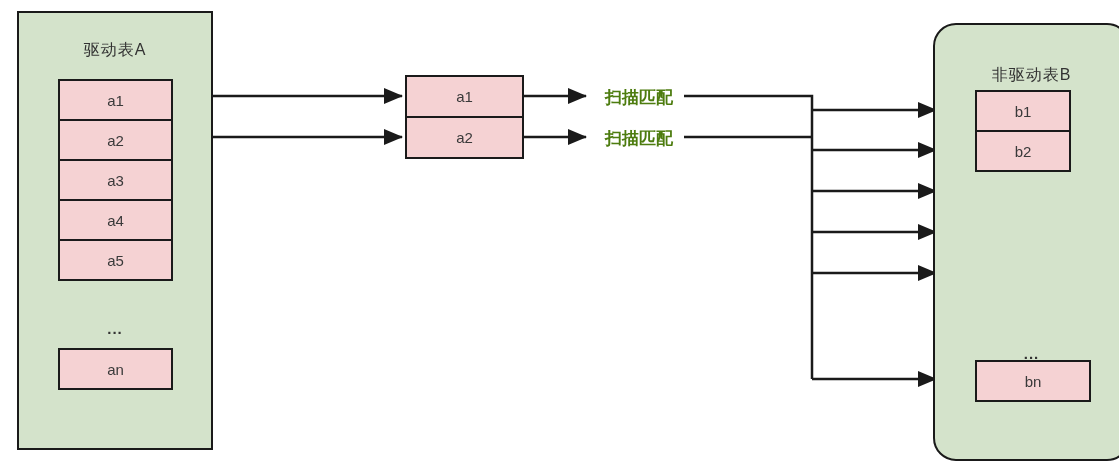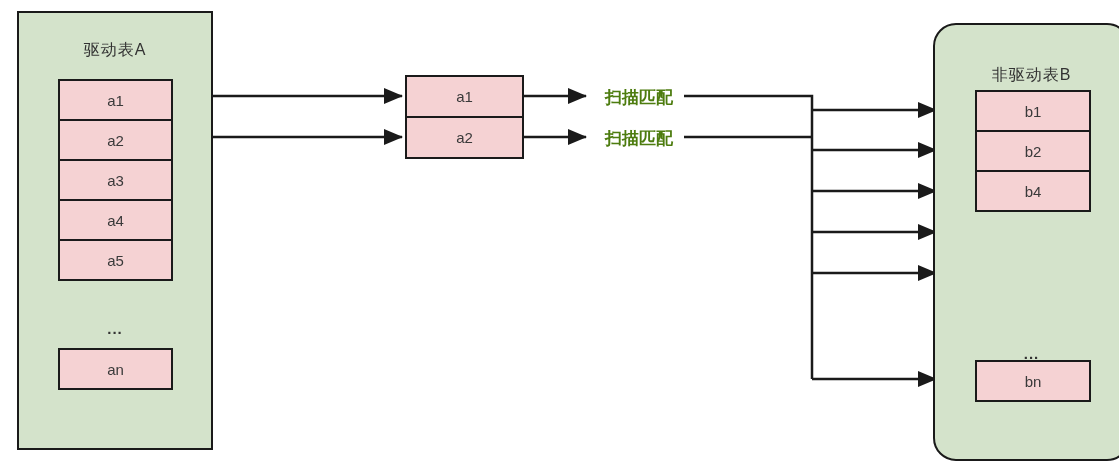--- a/index.html
+++ b/index.html
@@ -29,21 +29,21 @@
   .row{
     box-sizing:border-box;
     border:2px solid var(--line,#1a1a1a);
     background:var(--row-fill,#f5d2d3);
     display:flex;align-items:center;justify-content:center;
     font-size:15px;color:#3a3a3a;
   }
   .rowstack .row{height:42px;margin-top:-2px;}
   .rowstack .row:first-child{margin-top:0;}
   .stack-left{left:39px;top:66px;width:115px;}           
-  .stack-right{left:40px;top:65px;width:116px;}          
+  .stack-right{left:40px;top:65px;width:96px;}          
   .ellipsis{
     position:absolute;left:0;right:0;text-align:center;
     font-size:15px;font-weight:bold;color:#333;letter-spacing:1px;
   }
   .table-left .ellipsis{top:307px;}
   .table-right .ellipsis{top:320px;}
   .lastrow-left{position:absolute;left:39px;top:335px;width:115px;height:42px;text-align:center;}
   .lastrow-right{position:absolute;left:40px;top:335px;width:116px;height:42px;}
   .buffer{position:absolute;left:405px;top:75px;width:119px;}
   .buffer .row{height:43px;margin-top:-2px;}
@@ -102,19 +102,18 @@
   </div>
 
   <div class="scan-label scan-label-1">扫描匹配</div>
   <div class="scan-label scan-label-2">扫描匹配</div>
 
   <div class="table table-right">
     <div class="table-title">非驱动表B</div>
     <div class="rowstack stack-right">
       <div class="row">b1</div>
       <div class="row">b2</div>
-      <div class="row">b4</div>
     </div>
     <div class="ellipsis">...</div>
     <div class="row lastrow-right">bn</div>
   </div>
 
 </div>
 
 </body></html>

